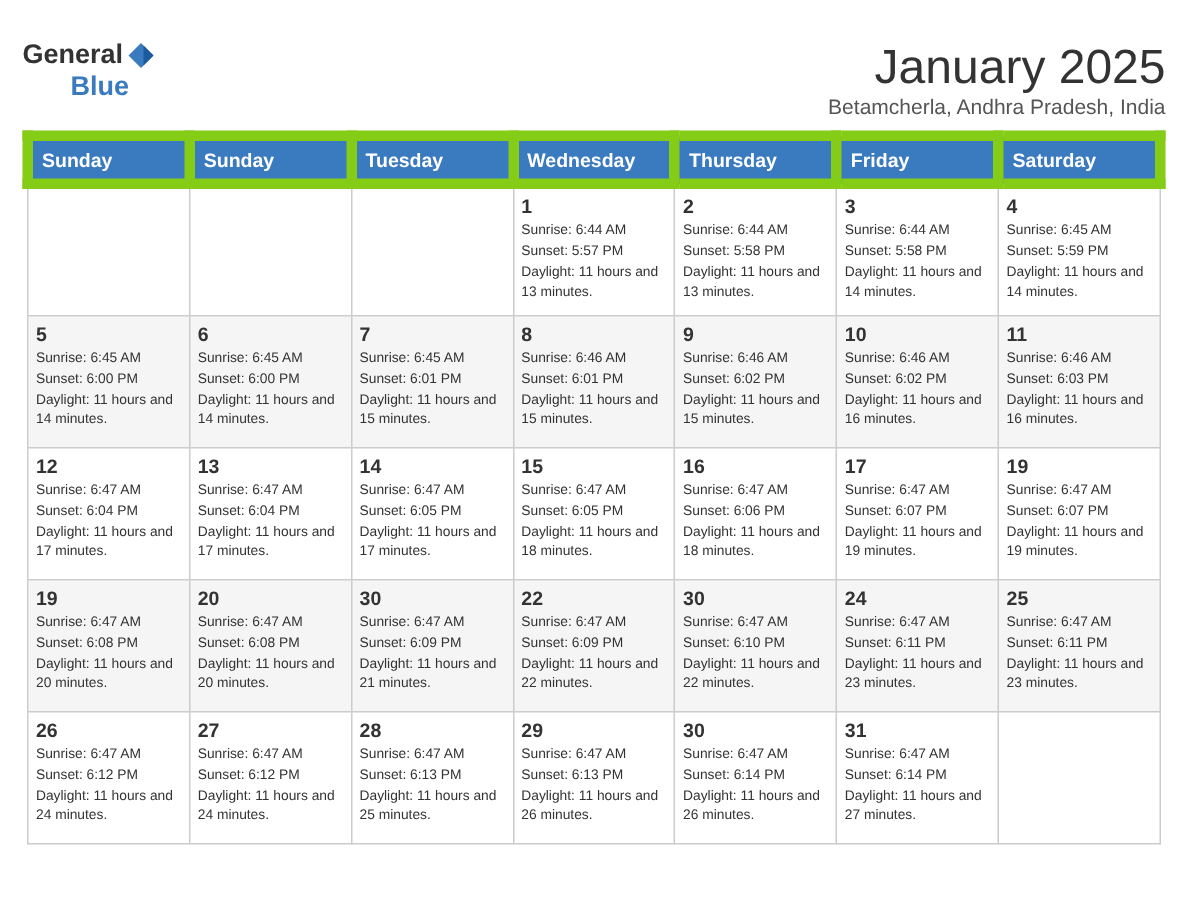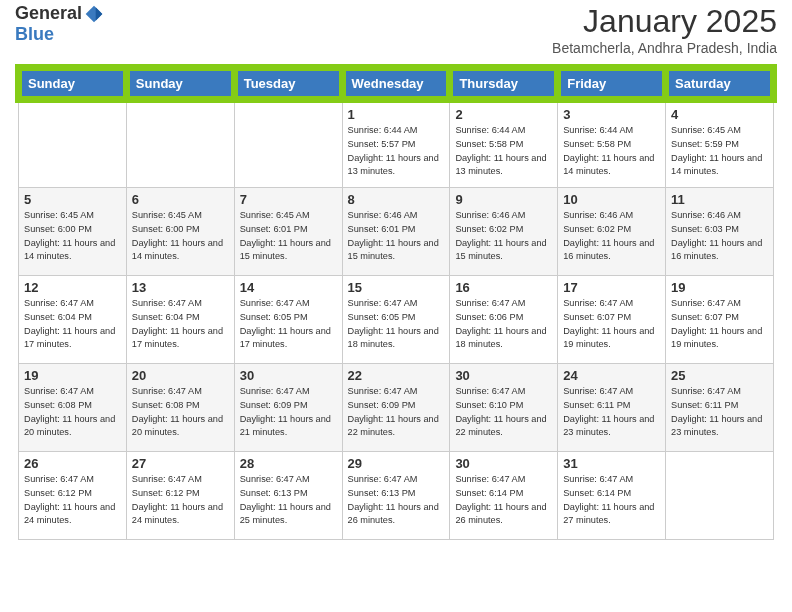--- a/index.html
+++ b/index.html
@@ -6,21 +6,21 @@
     body {
       width: 792px;
       height: 612px;
       font-family: Arial, sans-serif;
       background: #fff;
       overflow: hidden;
     }
     .page {
       width: 792px;
       height: 436px;
-      padding: 3px 15px;
+      padding: 26px 15px;
       display: flex;
       flex-direction: column;
     }
     .header {
       display: flex;
       justify-content: space-between;
       align-items: flex-start;
       margin-bottom: 8px;
     }
     .logo {
@@ -108,21 +108,21 @@
 <div class="page">
   <div class="header">
     <div class="logo">
       <div class="logo-text">
         <span class="logo-general">General</span>
         <svg class="logo-icon" viewBox="0 0 24 24">
           <polygon points="12,2 22,12 12,22 2,12" fill="#3a7abf"></polygon>
           <polygon points="14,4 22,12 14,20" fill="#1a5a9f"></polygon>
         </svg>
       </div>
-      <div style="font-size:18px; font-weight:bold;">
+      <div style="font-size:18px; font-weight:bold;margin-left:32px;">
         <span class="logo-blue" style="color:#3a7abf;">Blue</span>
       </div>
     </div>
     <div class="title-section">
       <div class="month-title">January 2025</div>
       <div class="location">Betamcherla, Andhra Pradesh, India</div>
     </div>
   </div>
 
   <table class="calendar">

